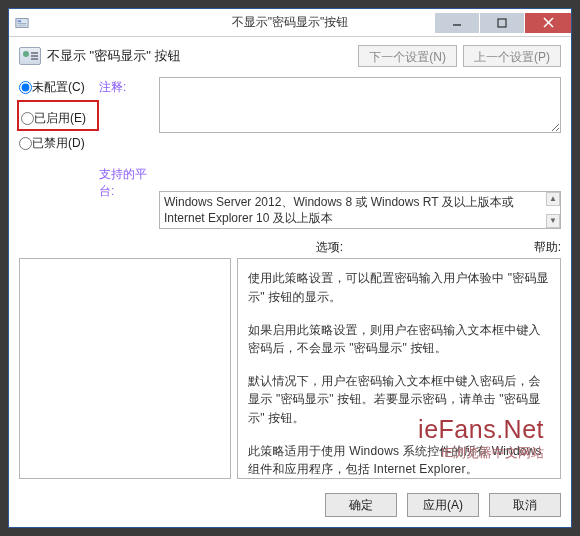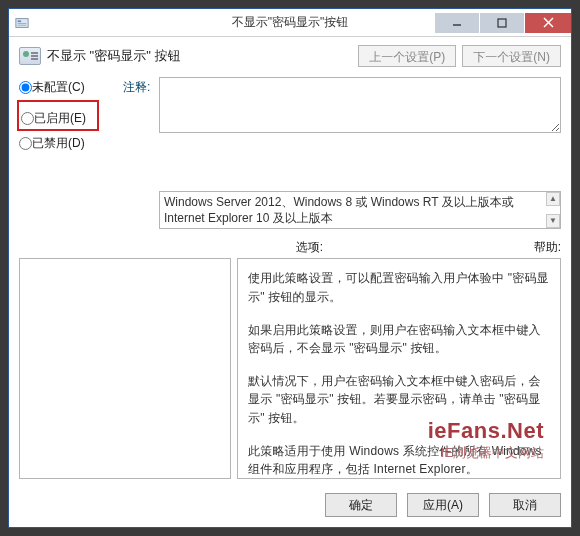--- a/index.html
+++ b/index.html
@@ -94,21 +94,21 @@
     grid-template-rows: auto auto auto auto;
     column-gap: 2px;
     row-gap: 4px;
     align-items: start;
   }
   .radio-col { grid-column: 1; display:flex; flex-direction:column; gap:6px; padding-top:2px; }
   .radio-item { display:flex; gap:0; color:#222; white-space:nowrap; }
   .radio-item input { margin:0; }
   .radio-highlight { border:2px solid #d02020; padding:8px 2px 2px 2px; margin:-2px -2px -2px -2px; }
 
-  .lbl-col { grid-column: 2; color:#0c4a6e; padding-top:2px;margin-left:24px; }
+  .lbl-col { grid-column: 2; color:#8b5cf6; padding-top:2px; }
   .comment-box {
     grid-column: 3;
     grid-row: 1 / span 3;
     border:1px solid #b5b5b5;
     height: 56px;
     background:#fff;
   }
   .platform-box {
     grid-column: 3;
     border:1px solid #b5b5b5;
@@ -124,40 +124,40 @@
   }
   .platform-box .scroll-up, .platform-box .scroll-down {
     position:absolute; right:0; width:14px; height:14px; background:#f0f0f0; border:1px solid #c8c8c8;
     display:flex; align-items:center; justify-content:center; font-size:8px; color:#666;
   }
   .platform-box .scroll-up { top:0; }
   .platform-box .scroll-down { bottom:0; }
 
   .labels-row { display:flex; margin-top:10px;justify-content:flex-end; }
   .labels-row .left { width: 218px; color:#222; }
-  .labels-row .right { color:#222;margin-left:20px; }
+  .labels-row .right { color:#222; }
 
   .panels { display:flex; gap:6px; margin-top:2px; flex:1; overflow:hidden; }
   .options-panel {
     width: 212px;
     border:1px solid #b5b5b5;
     background:#fff;
   }
   .help-panel {
     flex:1;
     border:1px solid #b5b5b5;
     background:#fff;
     padding: 10px 10px;
     overflow:auto;
     position:relative;
   }
   .help-panel p { margin: 0 0 14px 0; line-height:1.55; color:#333; letter-spacing:0.2px; }
 
   .watermark { position:absolute; right:16px; bottom:16px; text-align:right; color:#c04048; font-family:"Segoe UI", Arial, sans-serif; pointer-events:none; }
-  .watermark .brand { font-size:22px; font-weight:700; letter-spacing:0.5px; color:#a63a40; }
+  .watermark .brand { font-size:25px; font-weight:400; letter-spacing:0.5px; color:#a63a40; }
   .watermark .sub { font-size:13px; color:#b26a6e; }
 
   .footer { display:flex; gap:10px; justify-content:flex-end; padding:8px 10px 10px 10px; }
   .ft-btn {
     border:1px solid #9a9a9a;
     background:#eaeaea;
     padding: 3px 12px;
     min-width:72px;
     height:24px;
     font-size:12px;
@@ -200,22 +200,22 @@
   </div>
 
   <div class="content">
 
     <div class="header-row">
       <div class="header-left">
         <div class="policy-icon"></div>
         <div class="header-title">不显示 "密码显示" 按钮</div>
       </div>
       <div class="nav-btns">
+        <button class="nav-btn">下一个设置(N)</button>
         <button class="nav-btn">上一个设置(P)</button>
-        <button class="nav-btn">下一个设置(N)</button>
       </div>
     </div>
 
     <div class="config-grid">
       <div class="radio-col">
         <label class="radio-item">
           <input type="radio" name="state" checked="" style="">
           <span>未配置(C)</span>
         </label>
         <span class="radio-highlight">
@@ -226,20 +226,21 @@
         </span>
         <label class="radio-item">
           <input type="radio" name="state" style="">
           <span>已禁用(D)</span>
         </label>
       </div>
 
       <div class="lbl-col" style="grid-row:1">注释:</div>
       <textarea class="comment-box" style=""></textarea>
 
+      <div class="lbl-col" style="grid-row:4">支持的平台:</div>
       <div class="platform-box" style="grid-row:4">
         <span>Windows Server 2012、Windows 8 或 Windows RT 及以上版本或 Internet Explorer 10 及以上版本</span>
         <div class="scroll-up">▲</div>
         <div class="scroll-down">▼</div>
       </div>
     </div>
 
     <div class="labels-row">
       <div class="left">选项:</div>
       <div class="right">帮助:</div>

